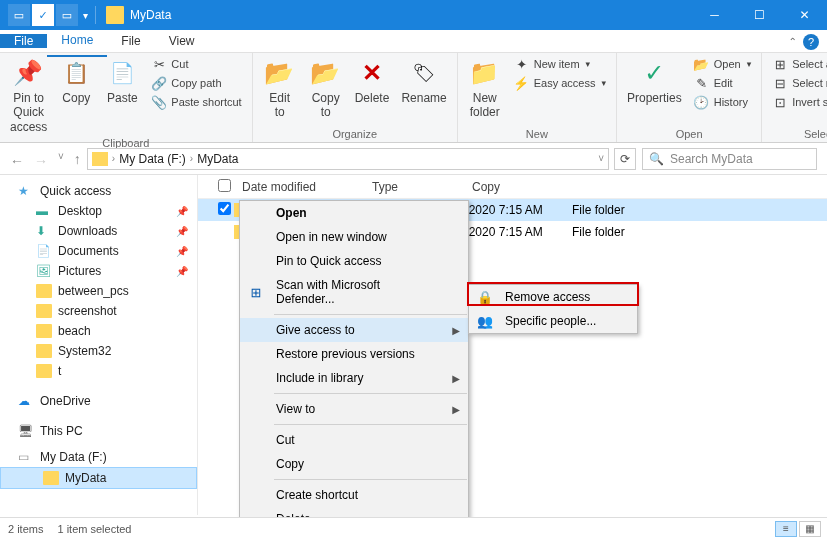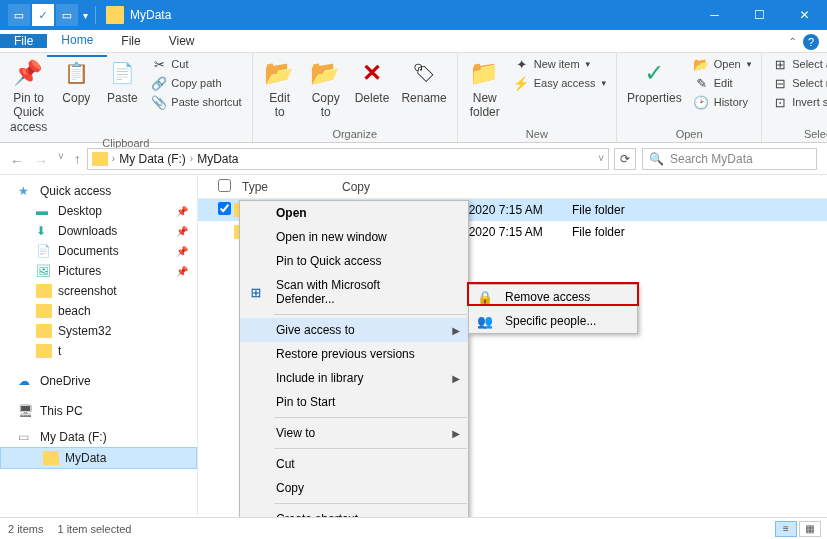--- a/index.html
+++ b/index.html
@@ -290,20 +290,24 @@
         <span>Documents</span>
         <span style="margin-left:auto;color:#888;font-size:10px;padding-right:8px">📌</span>
       </div>
     <div class="side-item sub">
         <span class="sico" style="color:#3a9">🖼</span>
         <span>Pictures</span>
         <span style="margin-left:auto;color:#888;font-size:10px;padding-right:8px">📌</span>
       </div>
     <div class="side-item sub">
         <span class="sico fld-ico"></span>
+        <span>between_pcs</span>
+      </div>
+    <div class="side-item sub">
+        <span class="sico fld-ico"></span>
         <span>screenshot</span>
       </div>
     <div class="side-item sub">
         <span class="sico fld-ico"></span>
         <span>beach</span>
       </div>
     <div class="side-item sub">
         <span class="sico fld-ico"></span>
         <span>System32</span>
       </div>
@@ -328,20 +332,21 @@
       </div>
     <div class="side-item sub2 selected">
         <span class="sico fld-ico"></span>
         <span>MyData</span>
       </div>
   </div>
 
   <div class="content">
     <div class="col-headers">
       <div class="chk"><input type="checkbox" style=""></div>
+      <div class="col" style="width:130px">Date modified</div>
       <div class="col" style="width:100px">Type</div>
       <div class="col" style="width:80px">Copy</div>
     </div>
     <div class="filerow selected">
       <div class="chk"><input type="checkbox" checked="" style=""></div>
       <div class="name-cell">
           <div class="fico"></div>
           <span>New folder</span>
         </div>
       <div class="cell" style="width:130px">8/12/2020 7:15 AM</div>
@@ -379,23 +384,20 @@
   <div class="mi hover">
       <span>Give access to</span>
       <span class="arrow">▶</span>
     </div>
   <div class="mi">
       <span>Restore previous versions</span>
     </div>
   <div class="mi">
       <span>Include in library</span>
       <span class="arrow">▶</span>
-    </div>
-  <div class="mi">
-      <span>Pin to Start</span>
     </div>
   <div class="sep"></div>
   <div class="mi">
       <span>View to</span>
       <span class="arrow">▶</span>
     </div>
   <div class="sep"></div>
   <div class="mi">
       <span>Cut</span>
     </div>

